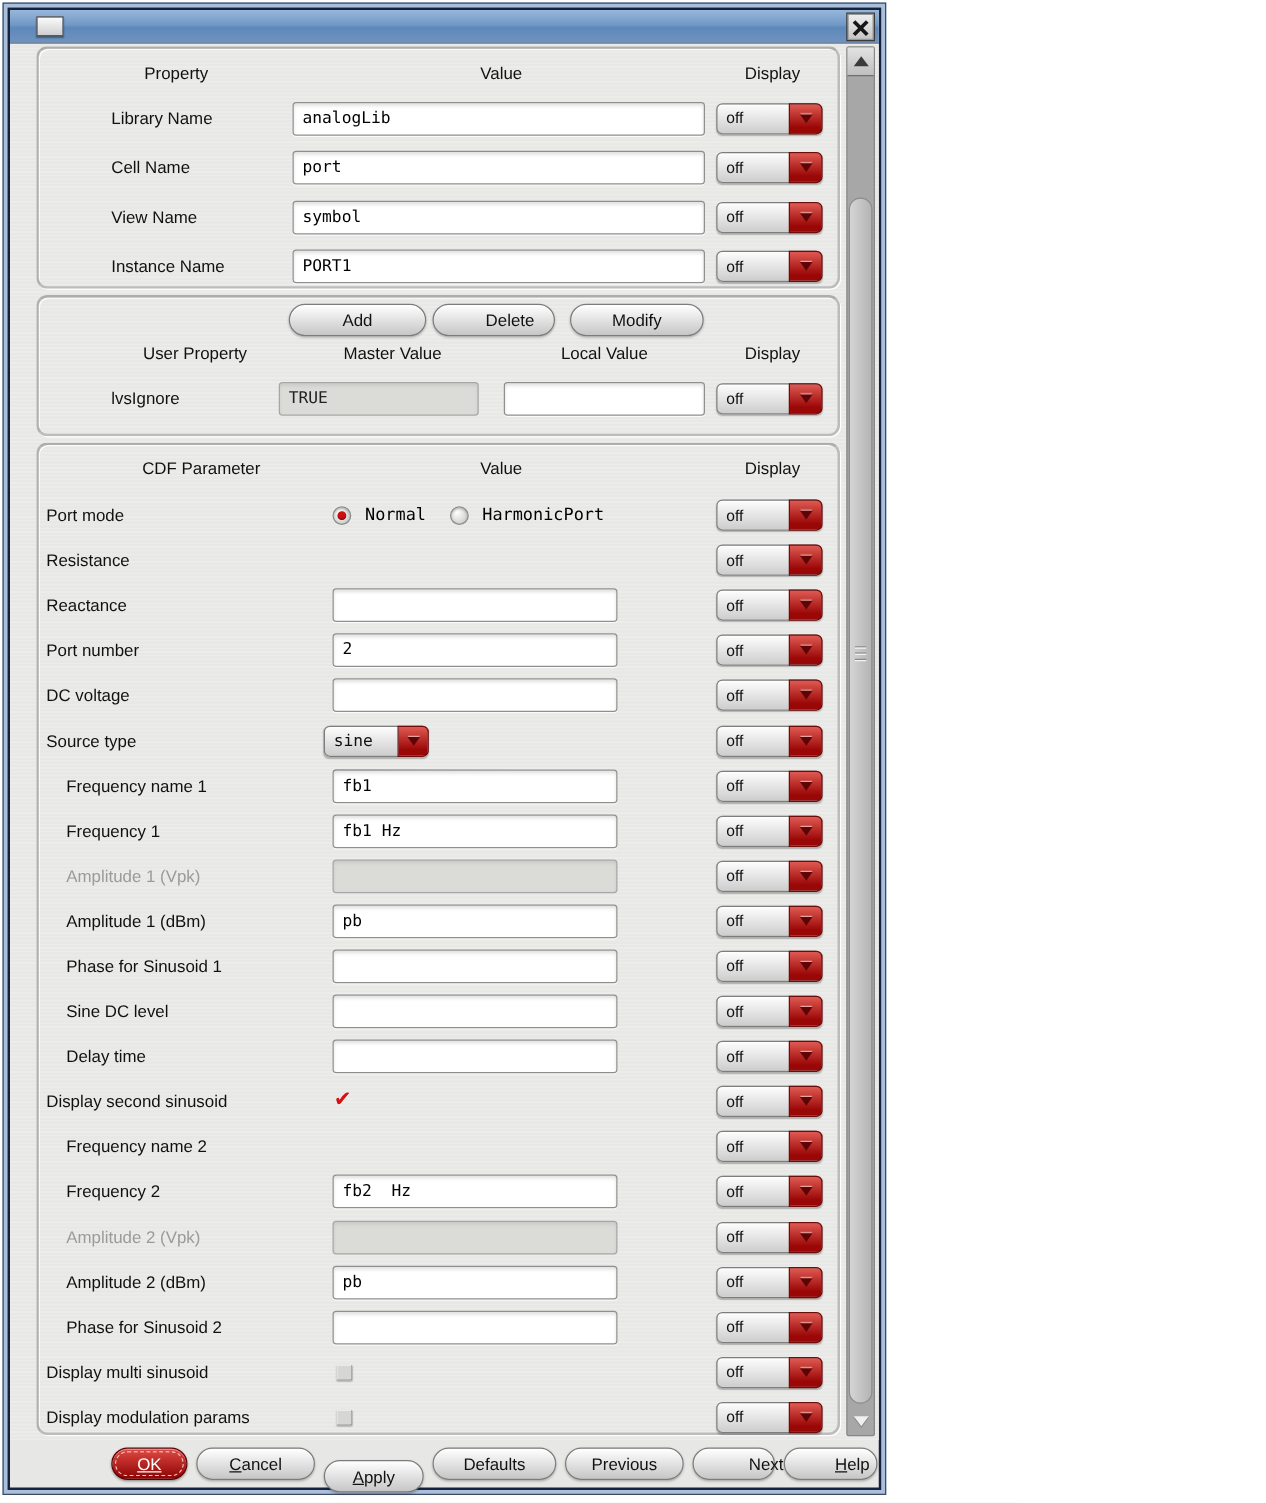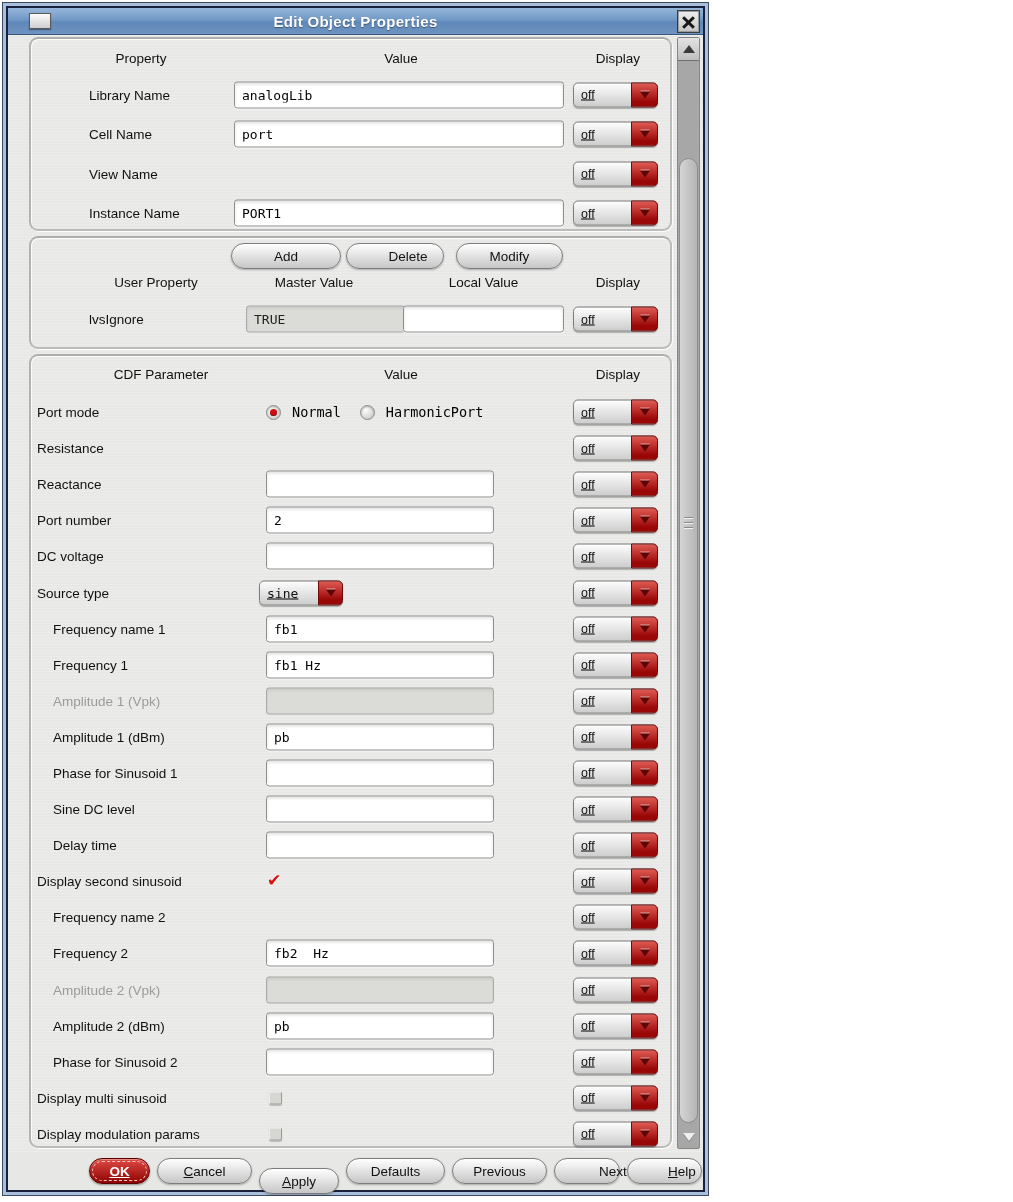--- a/index.html
+++ b/index.html
@@ -31,21 +31,21 @@
   .lbl { position:absolute; font-size:13.5px; color:#111; white-space:nowrap; top:50%; transform:translateY(-50%); }
   .hdr { position:absolute; font-size:13.5px; color:#111; white-space:nowrap; text-align:center; }
   .dis { color:#9b9b9b; }
 
   .tin { position:absolute; top:50%; transform:translateY(-50%); height:27px; border:1px solid #8f8f8f; border-radius:3px; background:#fff;
     box-shadow:inset 0 2px 3px rgba(0,0,0,.12), 0 1px 0 rgba(255,255,255,.8); font:13px "DejaVu Sans Mono",monospace; color:#000; padding:0 7px; outline:none; }
   .tin:disabled, .tin.ro { background:#dbdbd8; border-color:#a6a6a6; box-shadow:inset 0 2px 3px rgba(0,0,0,.08); color:#222; }
 
   
   .dd { position:absolute; left:542px; top:50%; transform:translateY(-50%); width:85px; height:25px; border:1px solid #7d7d7d; border-radius:5px;
-    background:linear-gradient(#fdfdfd,#cdcdcd); box-shadow:0 1px 1px rgba(0,0,0,.25), inset 0 1px 0 #fff; display:flex; align-items:center; padding-left:7px; cursor:pointer;text-decoration:underline; }
+    background:linear-gradient(#fdfdfd,#cdcdcd); box-shadow:0 1px 1px rgba(0,0,0,.25), inset 0 1px 0 #fff; display:flex; align-items:center; padding-left:7px; cursor:pointer; }
   .dd .txt { font-size:12.5px; color:#101010; }
   .dd .red { position:absolute; right:-1px; top:-1px; bottom:-1px; width:27px; border:1px solid #6e0b0b; border-radius:0 5px 5px 0;
     background:linear-gradient(#df5a52,#9a0707 80%); display:flex; align-items:center; justify-content:center; }
   .tri { width:0; height:0; border-left:5px solid transparent; border-right:5px solid transparent; border-top:7px solid #5e0404;
     filter:drop-shadow(0 -1px 0 rgba(255,255,255,.55)); }
 
   
   .pbtn { height:26px; border:1px solid #7c7c7c; border-radius:13px; background:linear-gradient(#ffffff,#c6c6c6);
     font-size:13.5px; color:#111; box-shadow:0 1px 2px rgba(0,0,0,.28), inset 0 1px 0 #fff; cursor:pointer; font-family:"Liberation Sans",sans-serif; }
   .u { text-decoration:underline; }
@@ -90,32 +90,31 @@
   .tri-up { width:0; height:0; border-left:6px solid transparent; border-right:6px solid transparent; border-bottom:8px solid #3b3b3b; }
   .sb-thumb { position:absolute; left:1px; right:1px; top:120px; height:965px; background:linear-gradient(90deg,#d5d5d5,#b4b4b4); border:1px solid #8d8d8d; border-radius:10px; cursor:grab; }
   .grip { position:absolute; left:4px; right:4px; top:358px; }
   .grip div { height:2px; border-top:1px solid #8a8a8a; border-bottom:1px solid #f2f2f2; margin-bottom:3px; }
   .sb-down { position:absolute; bottom:0; left:0; right:0; height:23px; display:flex; align-items:center; justify-content:center; cursor:pointer; }
   .tri-dn { width:0; height:0; border-left:6px solid transparent; border-right:6px solid transparent; border-top:8px solid #efefef; filter:drop-shadow(0 1px 0 rgba(0,0,0,.25)); }
 
   
   .footer { height:38px; display:flex; align-items:center; padding-left:81px; gap:7px; }
   .fb0 { width:61px; } .fb1 { width:95px; } .fb2 { width:80px;margin-top:20px; } .fb3 { width:99px; } .fb4 { width:95px; } .fb5 { width:66px;padding-left:44px; } .fb6 { width:75px;padding-left:40px; }
-  .okbtn { background:linear-gradient(#e14a44,#8c0202); border:1px solid #5d0000; color:#fff; font-weight:bold;
+  .okbtn { background:linear-gradient(#e14a44,#8c0202); border:1px solid #5d0000; color:#fff; font-weight:normal;
     outline:1px dashed #f2c7c7; outline-offset:-4px; box-shadow:0 1px 2px rgba(0,0,0,.4), inset 0 1px 0 rgba(255,255,255,.35); }
 </style>
 </head>
 <body>
 
 <div class="win">
 <div class="frame">
 
   <div class="titlebar">
     <span class="menu-btn"></span>
-    <span class="title">Edit Object Properties</span>
     <span class="close-btn">
       <span class="xbar a"></span>
       <span class="xbar b"></span>
     </span>
   </div>
 
   <div class="content">
 
     <div class="gbox" id="g1">
       <div class="pad"></div>
@@ -140,20 +139,21 @@
         <input class="tin" value="port" style="">
         <span class="dd">
           <span class="txt">off</span>
           <span class="red">
                 <span class="tri"></span>
               </span>
         </span>
       </div>
       <div class="s1row">
         <span class="lbl">View Name</span>
+        <input class="tin" value="symbol" style="">
         <span class="dd">
           <span class="txt">off</span>
           <span class="red">
                 <span class="tri"></span>
               </span>
         </span>
       </div>
       <div class="s1row">
         <span class="lbl">Instance Name</span>
         <input class="tin" value="PORT1" style="">
@@ -173,21 +173,21 @@
         <button class="pbtn" style="left:425px;width:107px;">Modify</button>
       </div>
       <div class="s2hdr">
         <span class="hdr" style="left:55px;width:140px;top:4px;">User Property</span>
         <span class="hdr" style="left:203px;width:160px;top:4px;">Master Value</span>
         <span class="hdr" style="left:372px;width:161px;top:4px;">Local Value</span>
         <span class="hdr" style="left:532px;width:110px;top:4px;">Display</span>
       </div>
       <div class="s2row">
         <span class="lbl">lvsIgnore</span>
-        <input class="tin ro" style="left: 215px; width: 160px;" value="TRUE">
+        <input class="tin ro" style="left: 192px; width: 160px;" value="TRUE">
         <input class="tin" style="left: 372px; width: 161px;" value="">
         <span class="dd">
           <span class="txt">off</span>
           <span class="red">
                 <span class="tri"></span>
               </span>
         </span>
       </div>
     </div>
 

